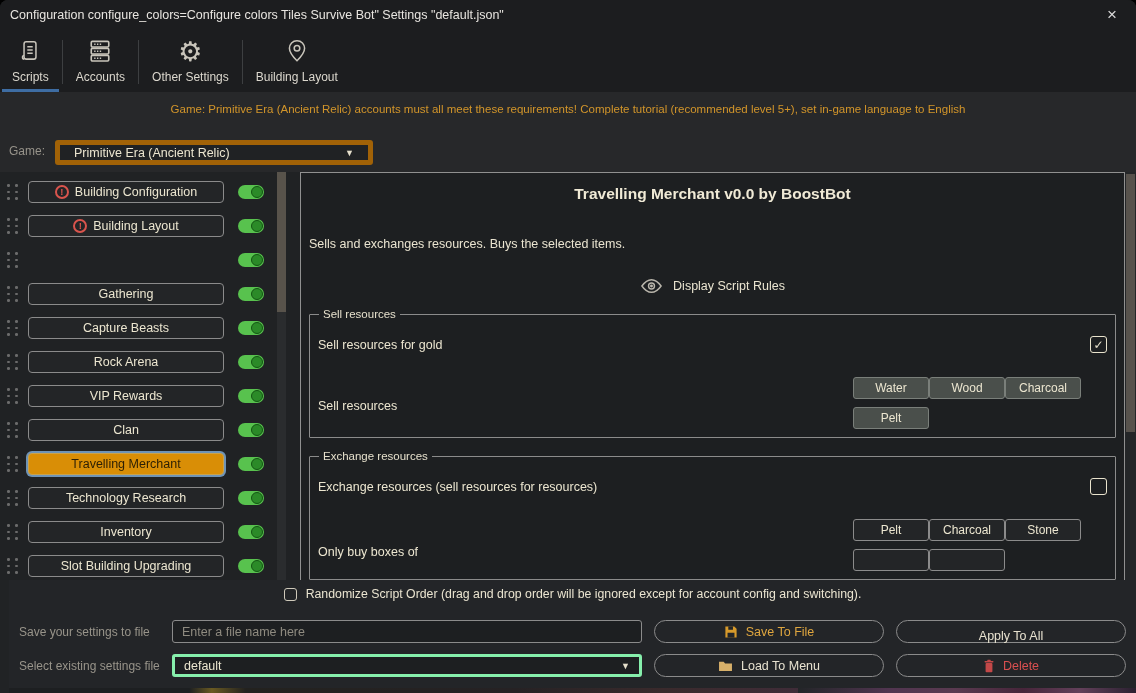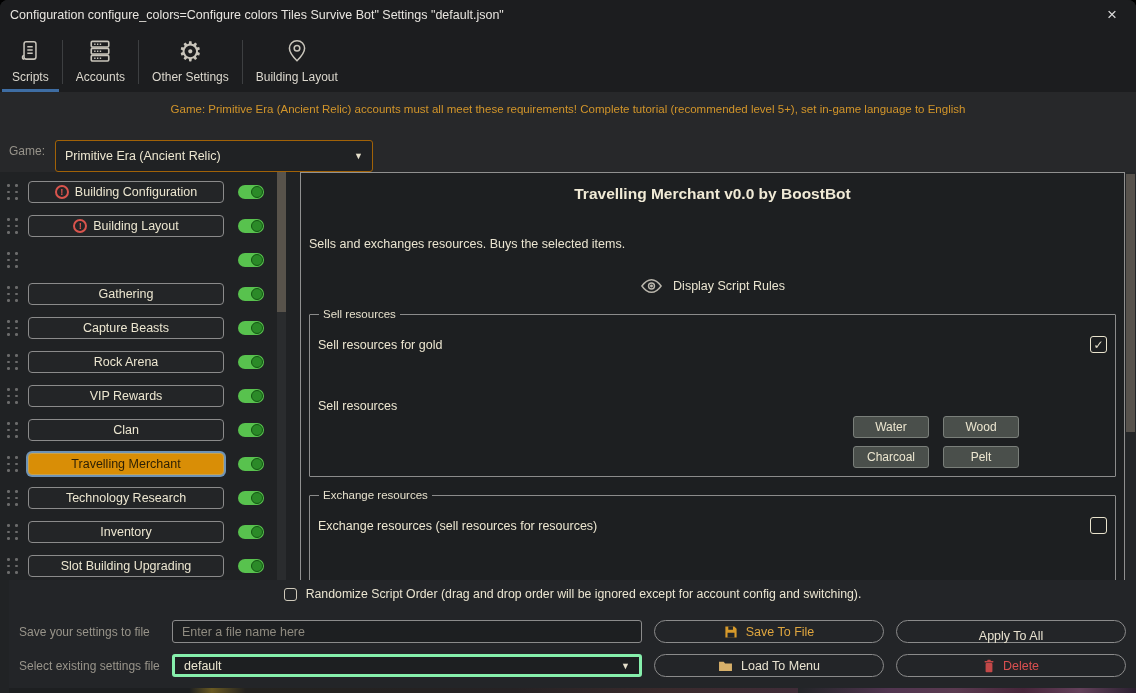--- a/index.html
+++ b/index.html
@@ -19,23 +19,23 @@
   .tab .ticon{height:34px;display:flex;align-items:center;justify-content:center;margin-bottom:3px;color:#c9c5bb;}
   .tab.active::after{content:"";position:absolute;left:0;right:0;bottom:0;height:3px;background:#3e6da3;}
   .tsep{width:1px;background:#3d3f41;margin:10px 3px 8px;}
   .ticon svg{stroke:#c9c5bb;fill:none;stroke-width:1.4;}
   .gear-glyph{font-size:27px;line-height:1;color:#c9c5bb;font-family:"DejaVu Sans",sans-serif;}
 
   
   .midzone{position:absolute;top:92px;left:0;right:0;height:80px;background:#27282a;}
   .banner-text{padding-top:11px;text-align:center;font-size:11.5px;color:#d2952a;}
   .game-label{position:absolute;left:9px;top:52px;font-size:12px;color:#97938a;}
-  .game-select{position:absolute;left:55px;top:48px;width:318px;height:32px;box-sizing:border-box;
-    background:#202224;border:1px solid #a16207;border-radius:3px;display:flex;align-items:center;
-    padding:0 9px;font-size:12.5px;color:#ece6d0;}
+  .game-select{position:absolute;left:55px;top:48px;width:318px;height:25px;box-sizing:border-box;
+    background:#202224;border:5px solid #a16207;border-radius:3px;display:flex;align-items:center;
+    padding:0 14px;font-size:12.5px;color:#ece6d0;}
   .game-select .caret{margin-left:auto;font-size:9px;color:#e6e0cc;}
   .download-btn{position:absolute;left:388px;top:48px;width:362px;height:25px;box-sizing:border-box;
     background:transparent;border:1px solid #8b8b8b;border-radius:13px;display:flex;align-items:center;
     justify-content:center;gap:8px;font-size:12.5px;color:#ece6d0;}
 
   
   .content{position:absolute;top:172px;left:0;right:0;height:408px;background:#202224;overflow:hidden;}
 
   
   .sidebar{position:absolute;left:0;top:0;width:288px;height:100%;}
@@ -69,21 +69,21 @@
   legend{font-size:11.5px;color:#e6e0cc;padding:0 4px;margin-left:1px;}
   .frow1{display:flex;align-items:center;justify-content:space-between;margin-top:14px;}
   .flabel{font-size:12.5px;color:#ece6d0;}
   .cb{width:17px;height:17px;box-sizing:border-box;border:1.6px solid #e9e3cd;border-radius:3px;
     display:flex;align-items:center;justify-content:center;background:transparent;}
   .cb .tick{visibility:hidden;font-size:12px;color:#e9e3cd;line-height:1;}
   .cb.checked .tick{visibility:visible;}
   .frow2{display:flex;align-items:flex-start;margin-top:24px;}
   .frow2 .flabel{margin-top:22px;}
   .frow2 .flabel.low{margin-top:26px;}
-  .opts{margin-left:auto;width:254px;display:flex;flex-wrap:wrap;gap:8px 14px;margin-top:39px;}
+  .opts{margin-left:auto;width:254px;display:flex;flex-wrap:wrap;gap:8px 0;}
   .res-btn{width:76px;height:22px;box-sizing:border-box;border-radius:3px;font-size:12px;color:#ece6d0;
     font-family:inherit;padding:0;}
   .res-btn.filled{background:#4a4f4b;border:1px solid #7a7f7a;}
   .res-btn.outline{background:#232527;border:1px solid #8b8b8b;}
 
   
   .footer{position:absolute;top:580px;left:9px;right:0;height:113px;background:#232528;}
   .rand{display:flex;align-items:center;justify-content:center;gap:9px;padding-top:7px;}
   .cb.small{width:13px;height:13px;border-width:1.4px;border-color:#cfcabb;}
   .rand-label{font-size:12.3px;color:#eae4d0;}

